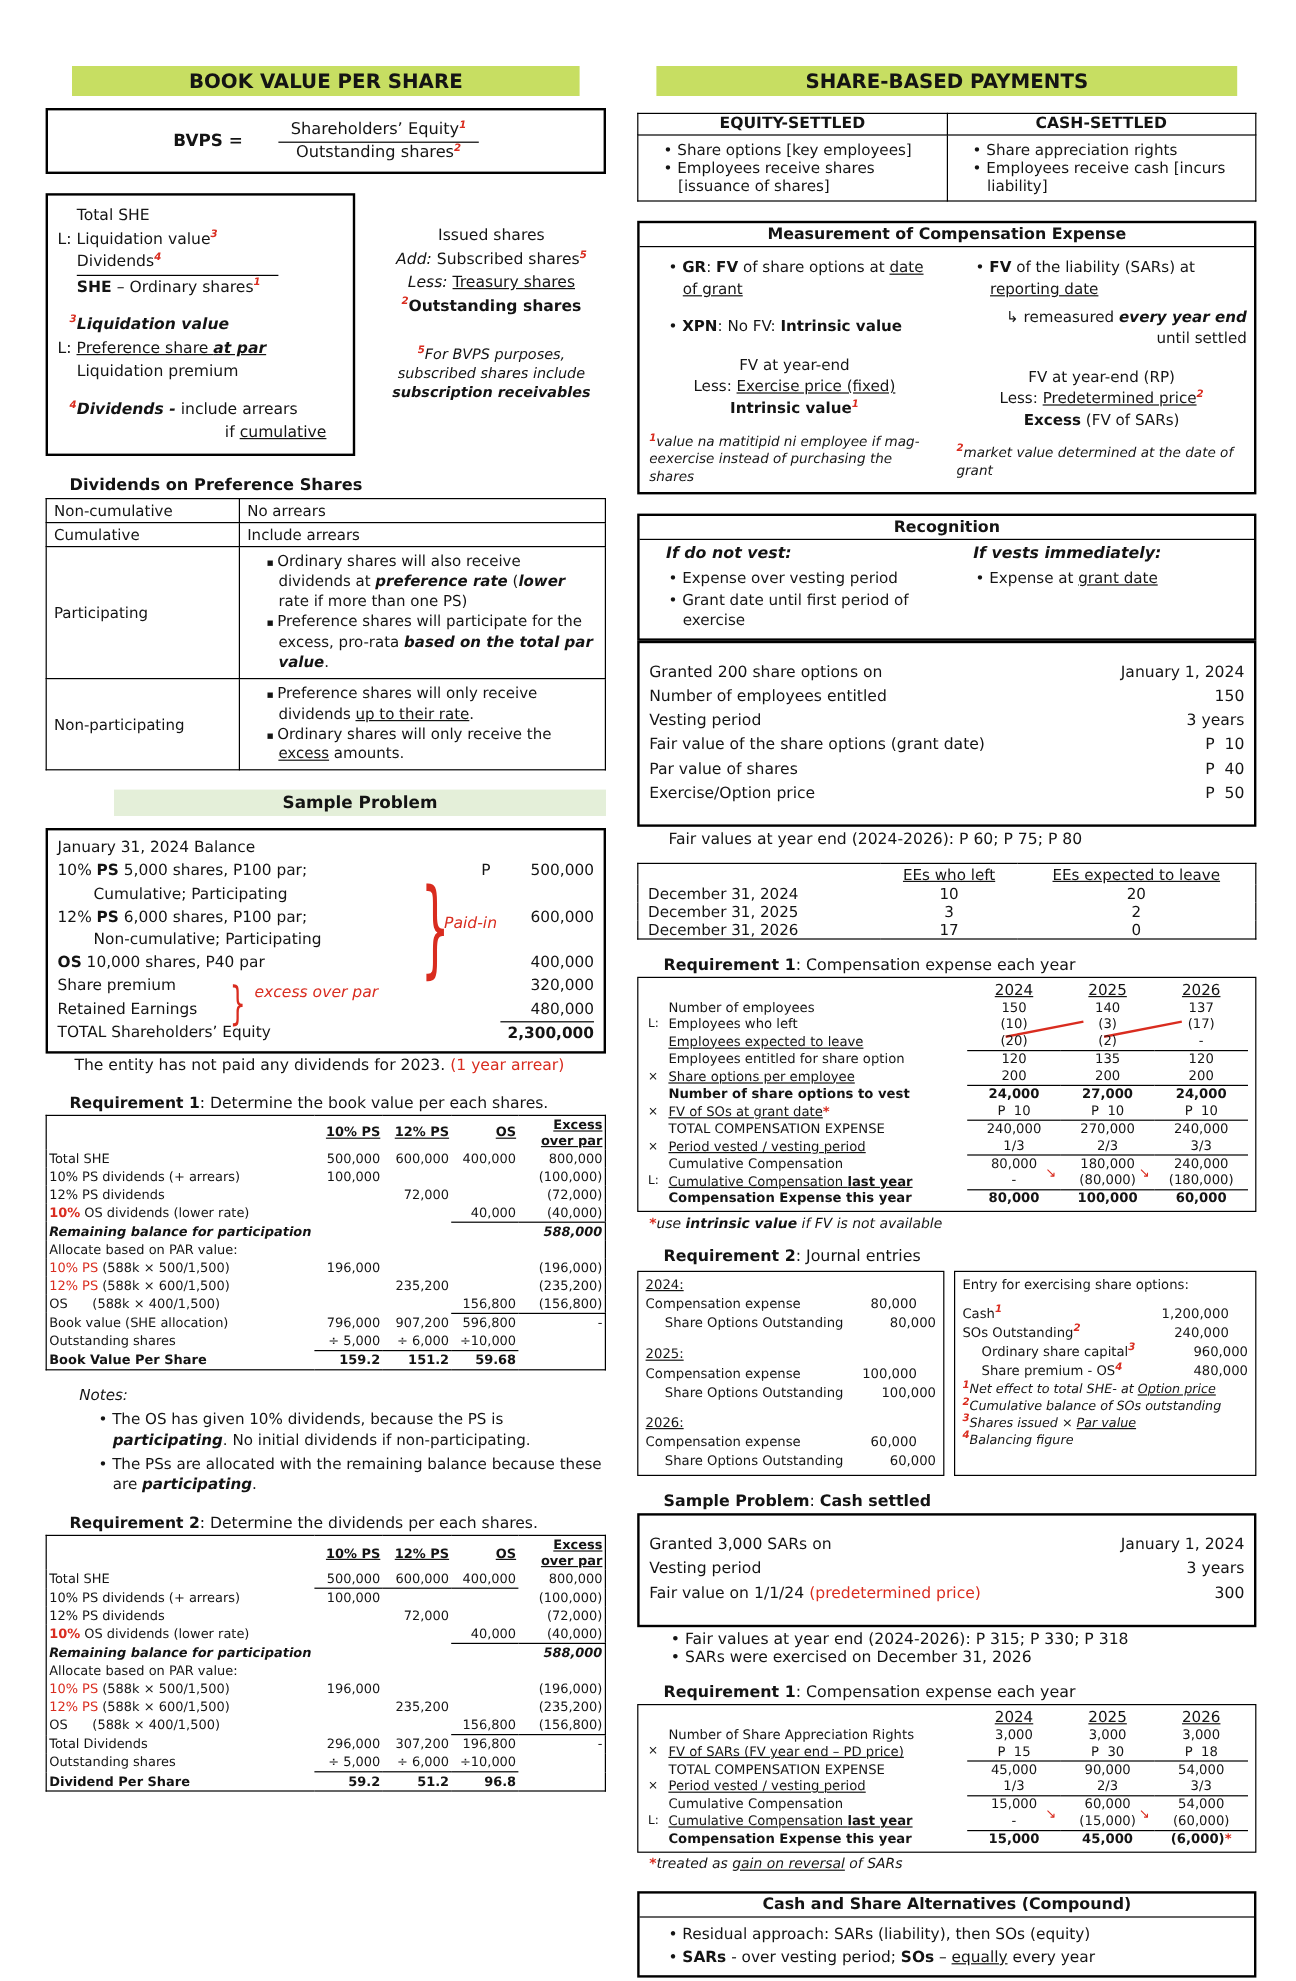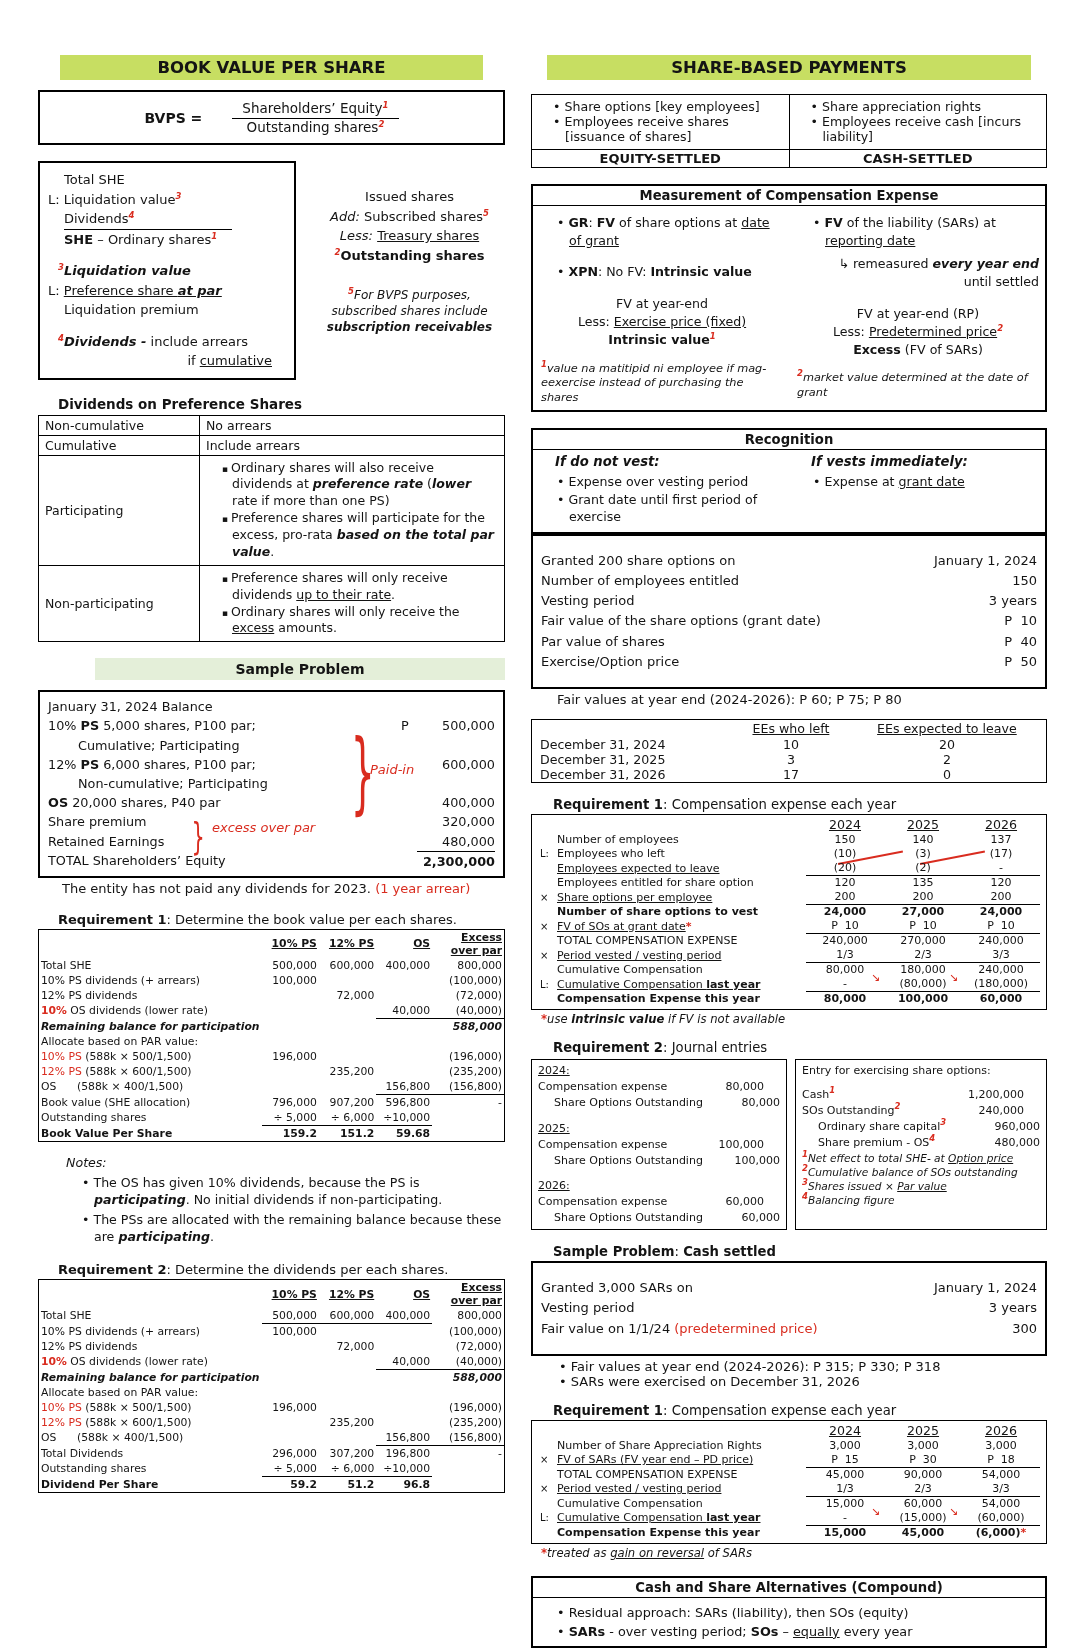--- a/index.html
+++ b/index.html
@@ -207,21 +207,21 @@
           </div>
       <div class="brow">
             <span class="lbl"><span>12% </span><span class="b">PS</span><span> 6,000 shares, P100 par;</span></span>
             <span class="cur"></span>
             <span class="amt">600,000</span>
           </div>
       <div class="brow">
             <span class="lbl ind">Non-cumulative; Participating</span>
           </div>
       <div class="brow">
-            <span class="lbl"><span class="b">OS</span><span> 20,000 shares, P40 par</span></span>
+            <span class="lbl"><span class="b">OS</span><span> 10,000 shares, P40 par</span></span>
             <span class="cur"></span>
             <span class="amt">400,000</span>
           </div>
       <div class="brow">
             <span class="lbl">Share premium</span>
             <span class="cur"></span>
             <span class="amt">320,000</span>
           </div>
       <div class="brow">
             <span class="lbl">Retained Earnings</span>
@@ -443,37 +443,37 @@
         </table>
   </div>
 
   <div class="colR">
 
     <div class="lime" style="margin:0 16px;">SHARE-BASED PAYMENTS</div>
 
     <table class="settled">
       <tbody>
             <tr>
+              <th>EQUITY-SETTLED</th>
+              <th>CASH-SETTLED</th>
+            </tr>
+      <tr>
         <td>
                 <ul class="rnd">
                   <li>Share options [key employees]</li>
                   <li>Employees receive shares [issuance of shares]</li>
                 </ul>
               </td>
         <td>
                 <ul class="rnd">
                   <li>Share appreciation rights</li>
                   <li>Employees receive cash [incurs liability]</li>
                 </ul>
               </td>
       </tr>
-      <tr>
-              <th>EQUITY-SETTLED</th>
-              <th>CASH-SETTLED</th>
-            </tr>
     </tbody>
         </table>
 
     <div class="box meas">
       <div class="mt">Measurement of Compensation Expense</div>
       <div class="mcols">
         <div class="mc">
           <ul class="rnd">
                 <li><span class="b">GR</span><span>: </span><span class="b">FV</span><span> of share options at </span><span class="ul">date of grant</span></li>
               </ul>

